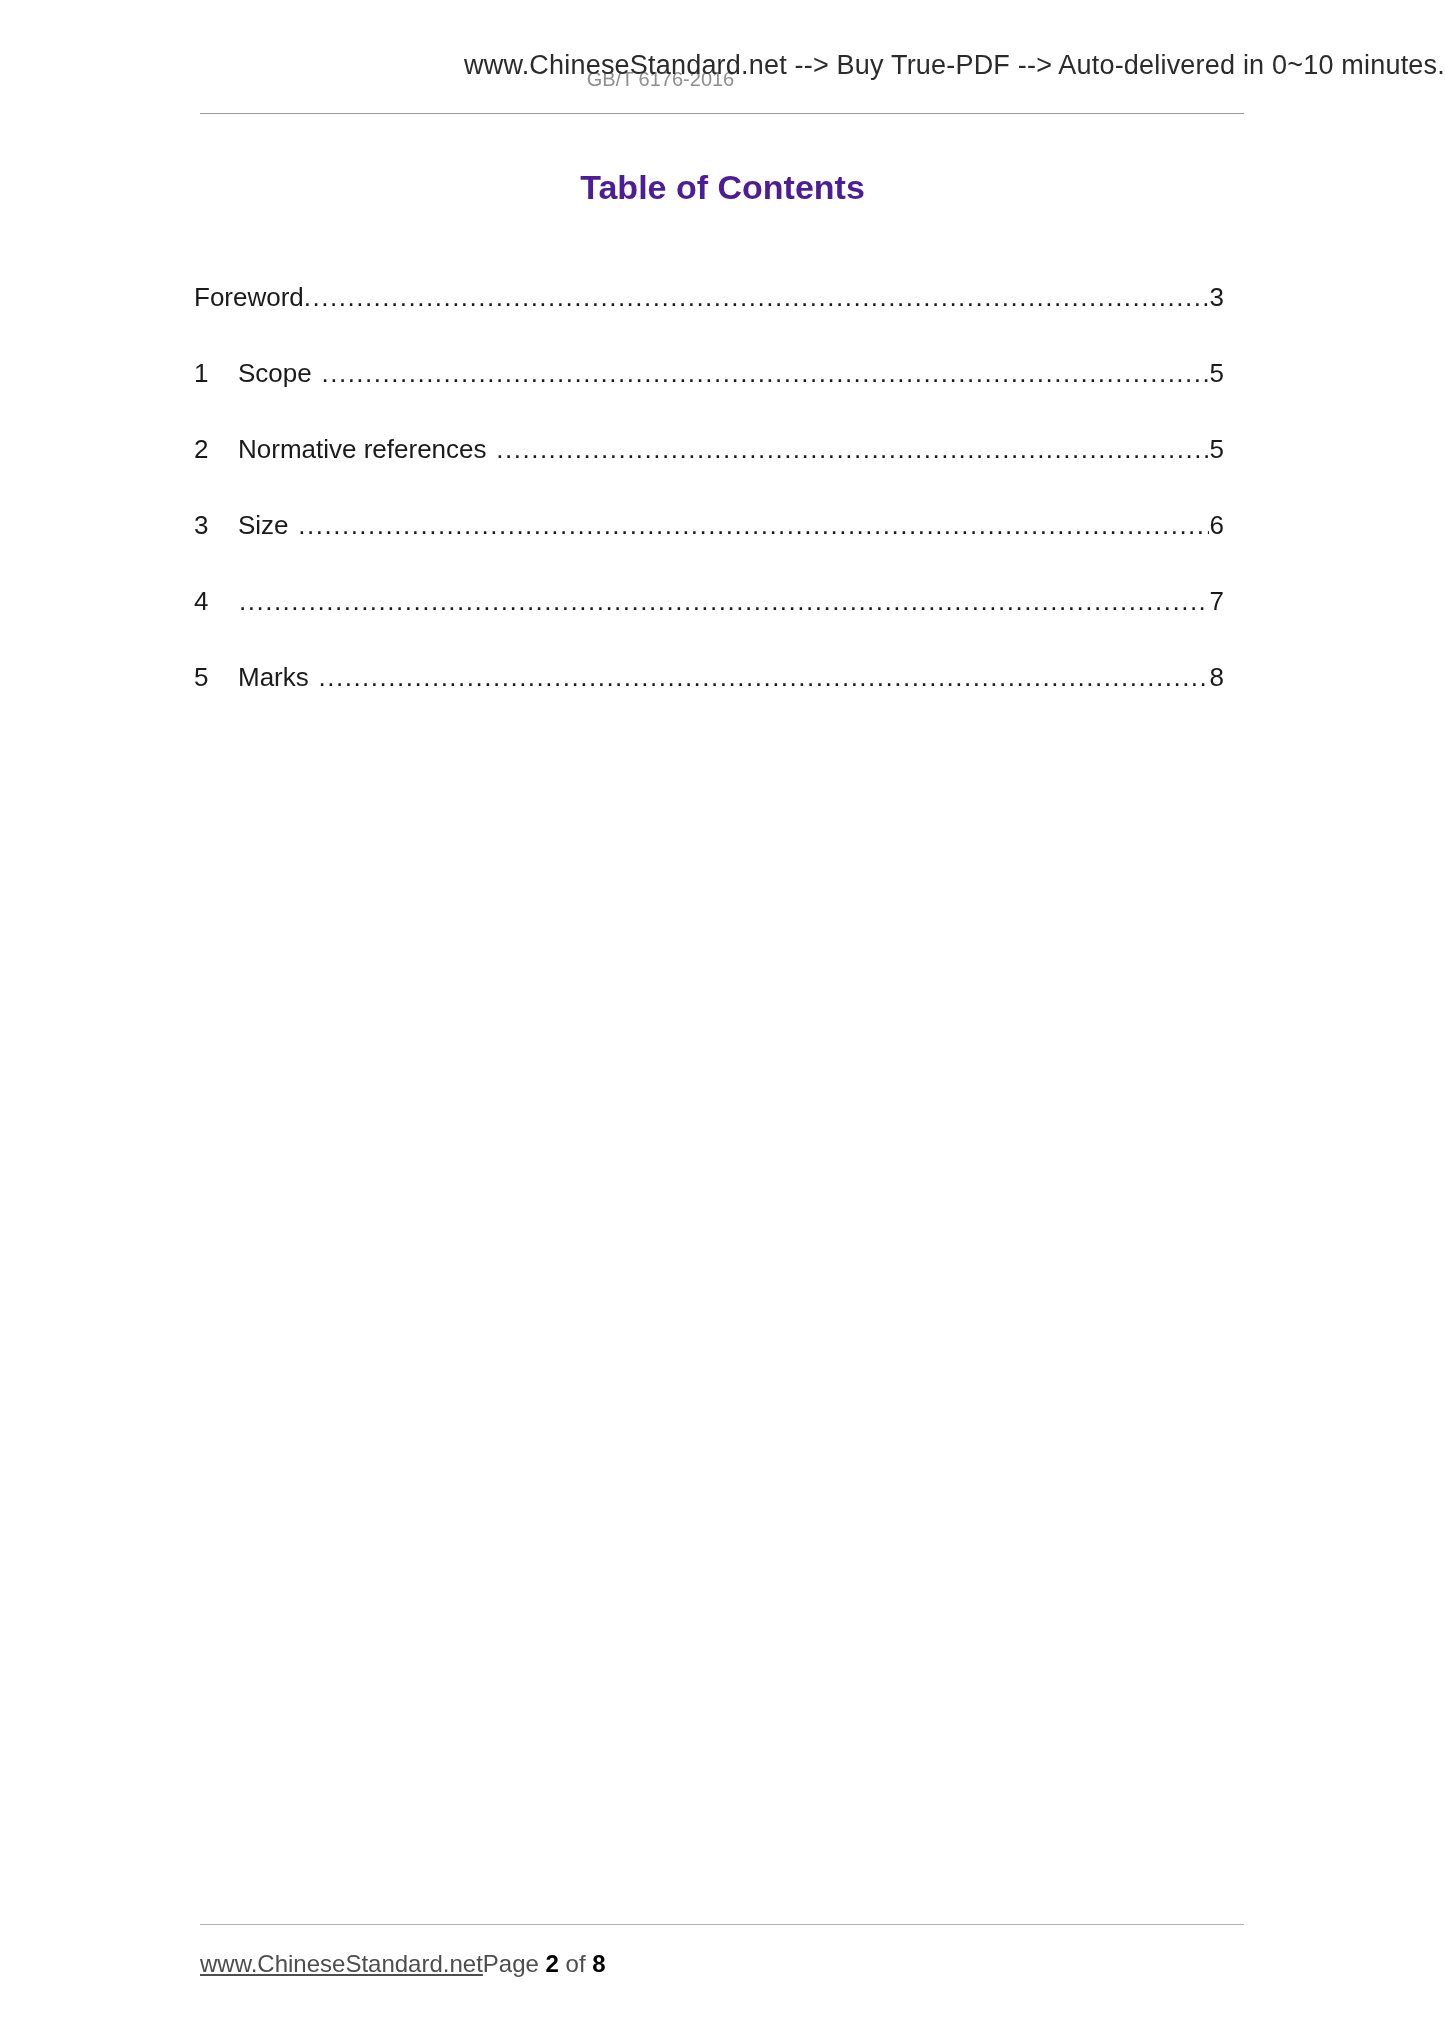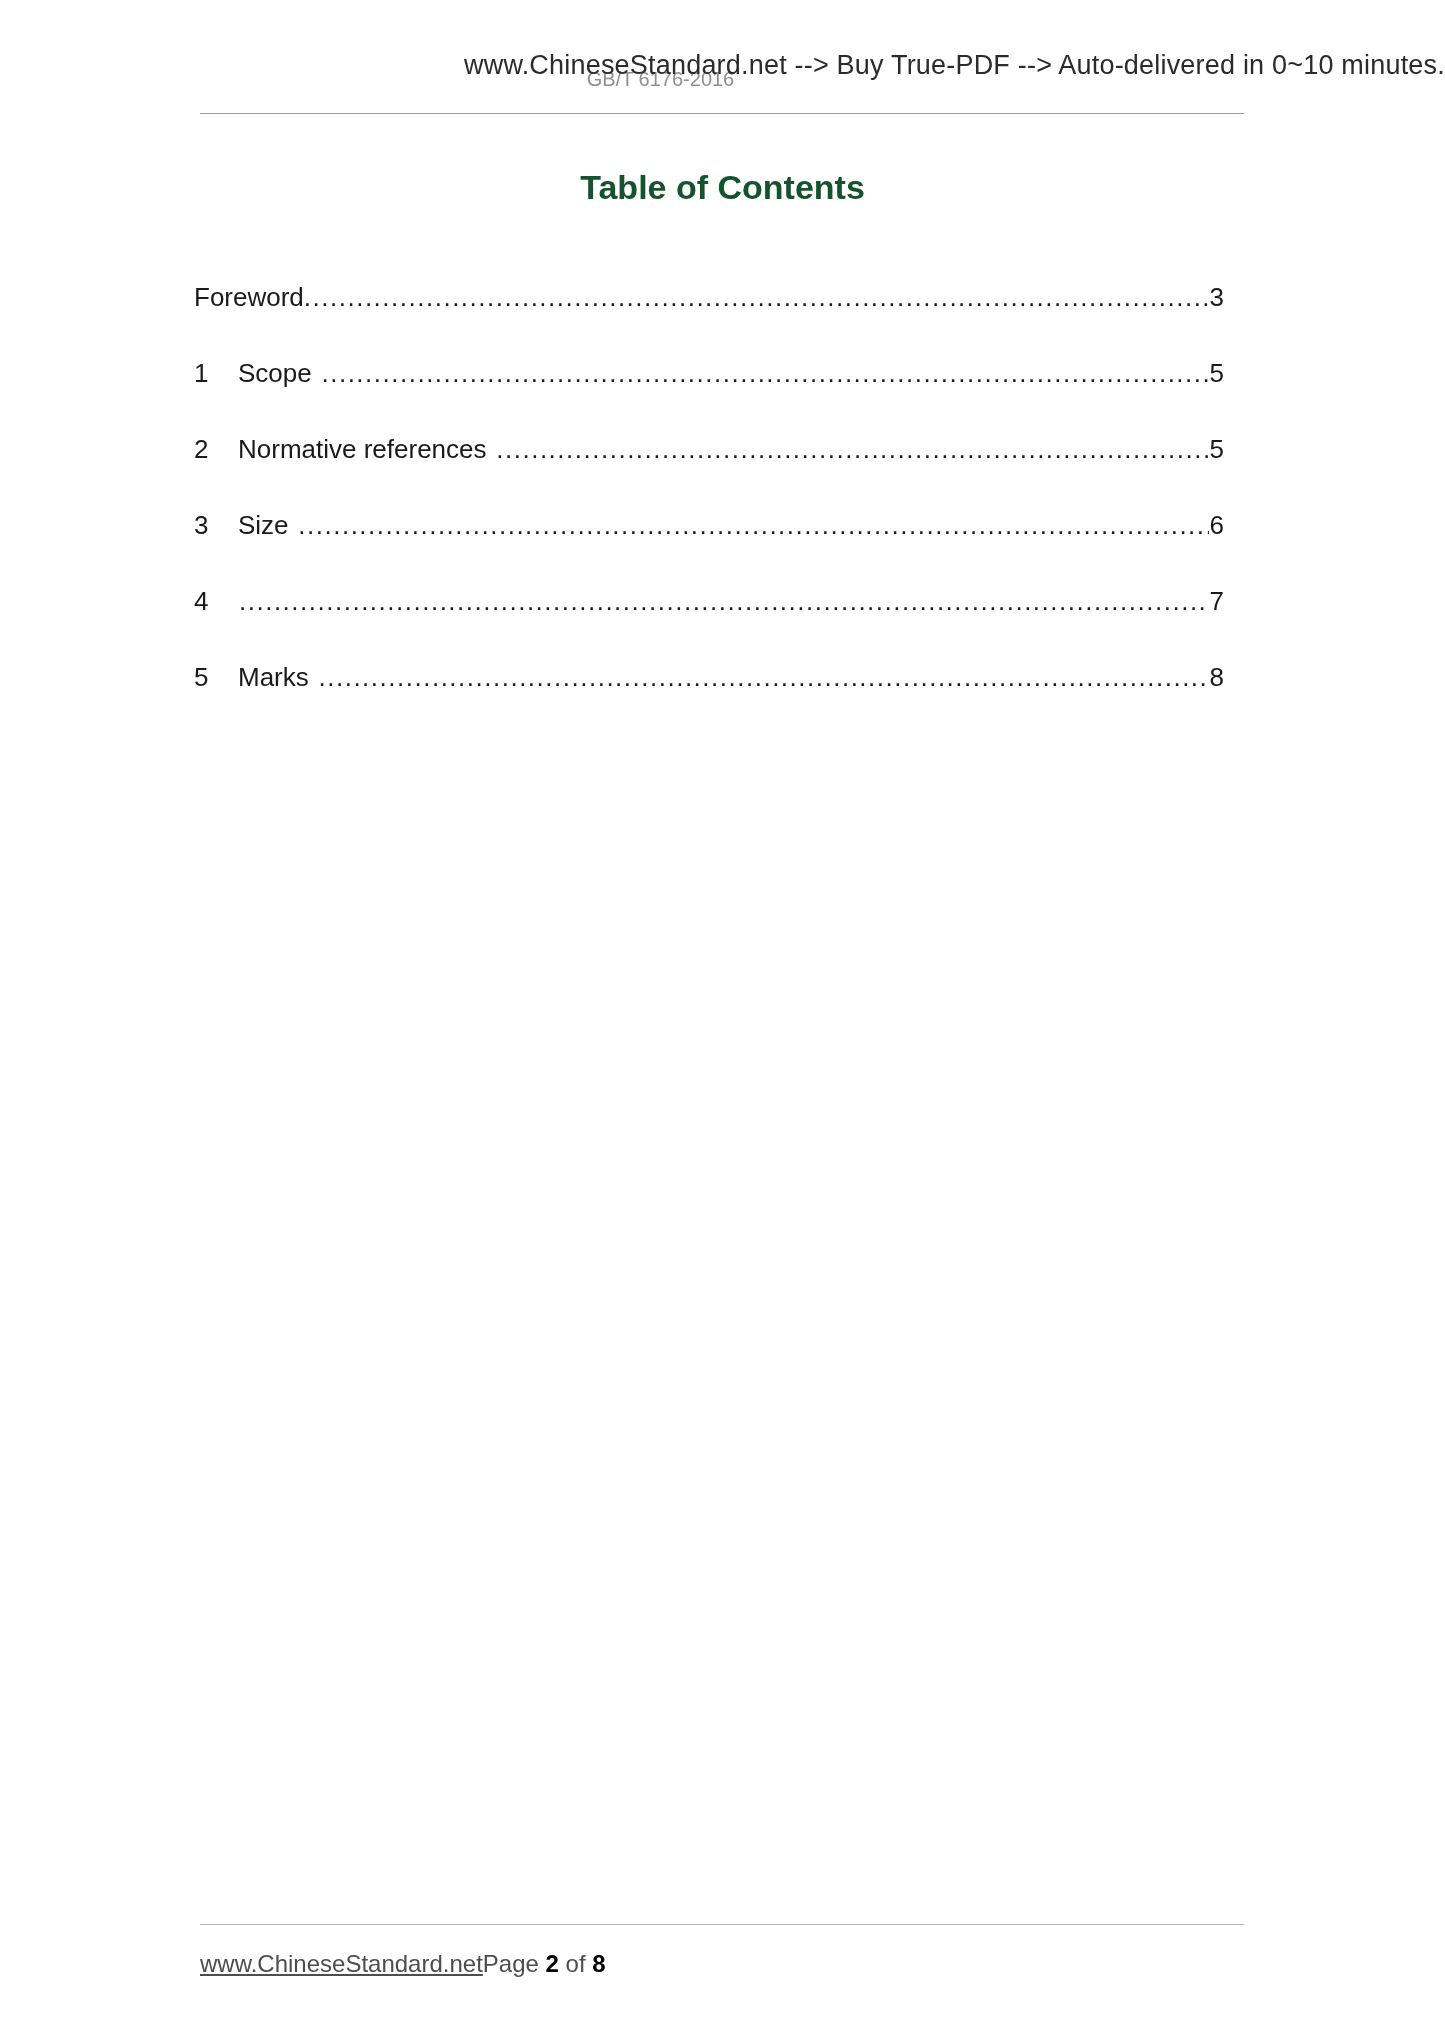--- a/index.html
+++ b/index.html
@@ -56,21 +56,21 @@
 
   
   .toc-title {
     position: absolute;
     top: 168px;
     left: 0;
     width: 1445px;
     text-align: center;
     font-size: 34px;
     font-weight: bold;
-    color: #14532d;
+    color: #4c1d95;
   }
 
   
   .toc {
     position: absolute;
     top: 282px;
     left: 194px;
     width: 1030px;
   }
   .toc-row {

